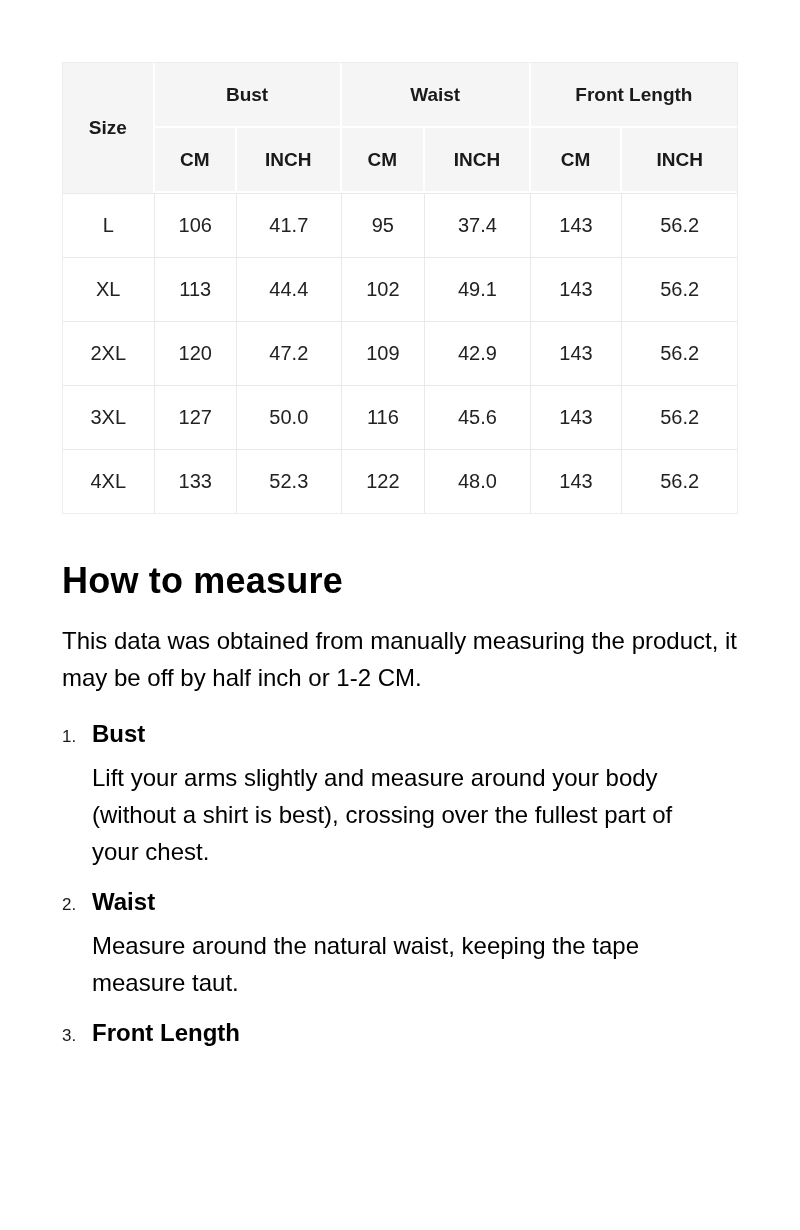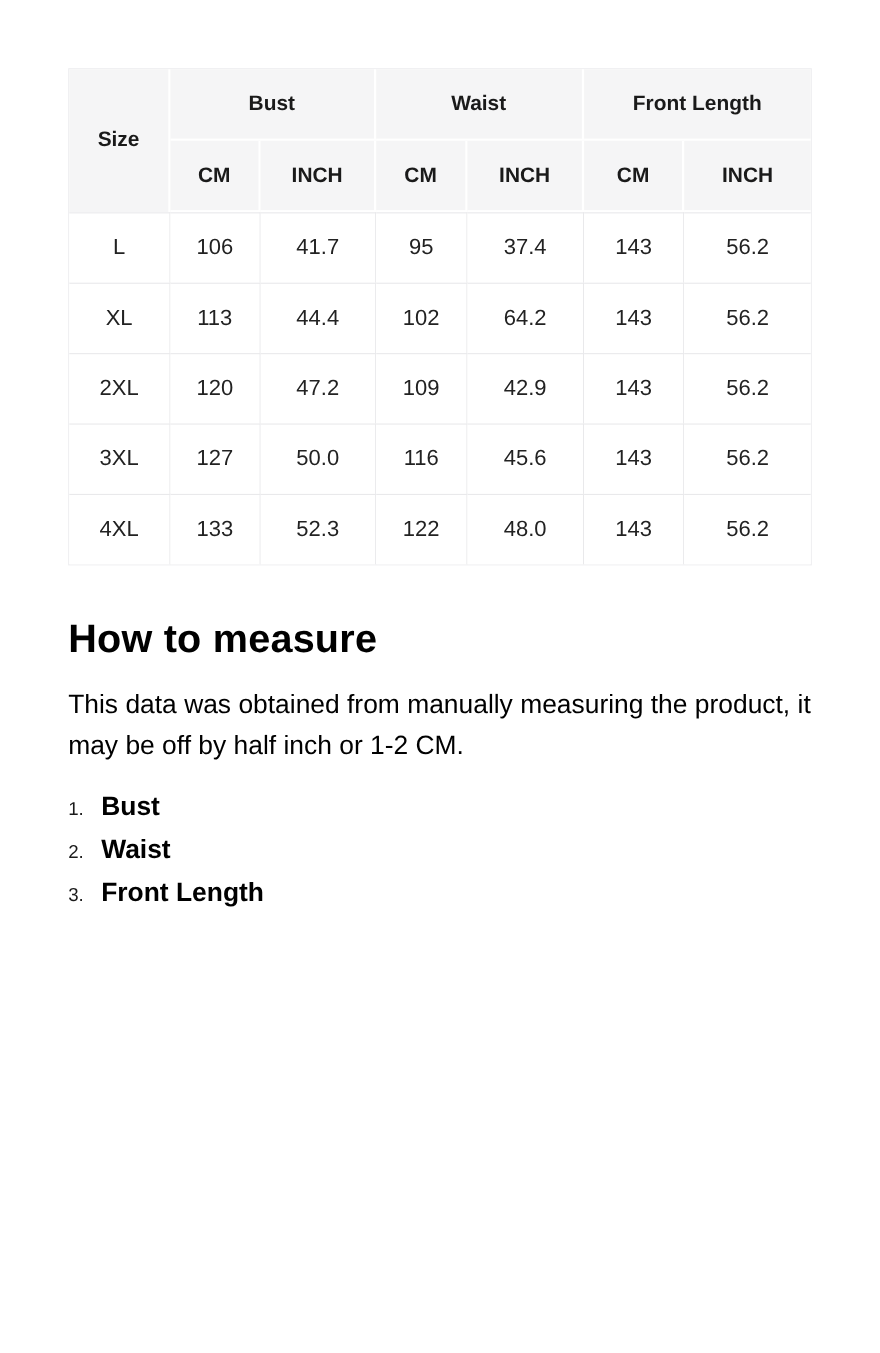--- a/index.html
+++ b/index.html
@@ -134,21 +134,21 @@
         <td>95</td>
         <td>37.4</td>
         <td>143</td>
         <td>56.2</td>
       </tr>
       <tr>
         <td>XL</td>
         <td>113</td>
         <td>44.4</td>
         <td>102</td>
-        <td>64.2</td>
+        <td>49.1</td>
         <td>143</td>
         <td>56.2</td>
       </tr>
       <tr>
         <td>2XL</td>
         <td>120</td>
         <td>47.2</td>
         <td>109</td>
         <td>42.9</td>
         <td>143</td>
@@ -177,27 +177,29 @@
 
   <h2 class="section-title">How to measure</h2>
 
   <p class="intro">This data was obtained from manually measuring the product, it may be off by half inch or 1-2 CM.</p>
 
   <div class="step">
     <div class="step-header">
       <span class="step-number">1.</span>
       <span class="step-label">Bust</span>
     </div>
+    <p class="step-desc">Lift your arms slightly and measure around your body (without a shirt is best), crossing over the fullest part of your chest.</p>
   </div>
 
   <div class="step">
     <div class="step-header">
       <span class="step-number">2.</span>
       <span class="step-label">Waist</span>
     </div>
+    <p class="step-desc">Measure around the natural waist, keeping the tape measure taut.</p>
   </div>
 
   <div class="step">
     <div class="step-header">
       <span class="step-number">3.</span>
       <span class="step-label">Front Length</span>
     </div>
   </div>
 
 </div>

